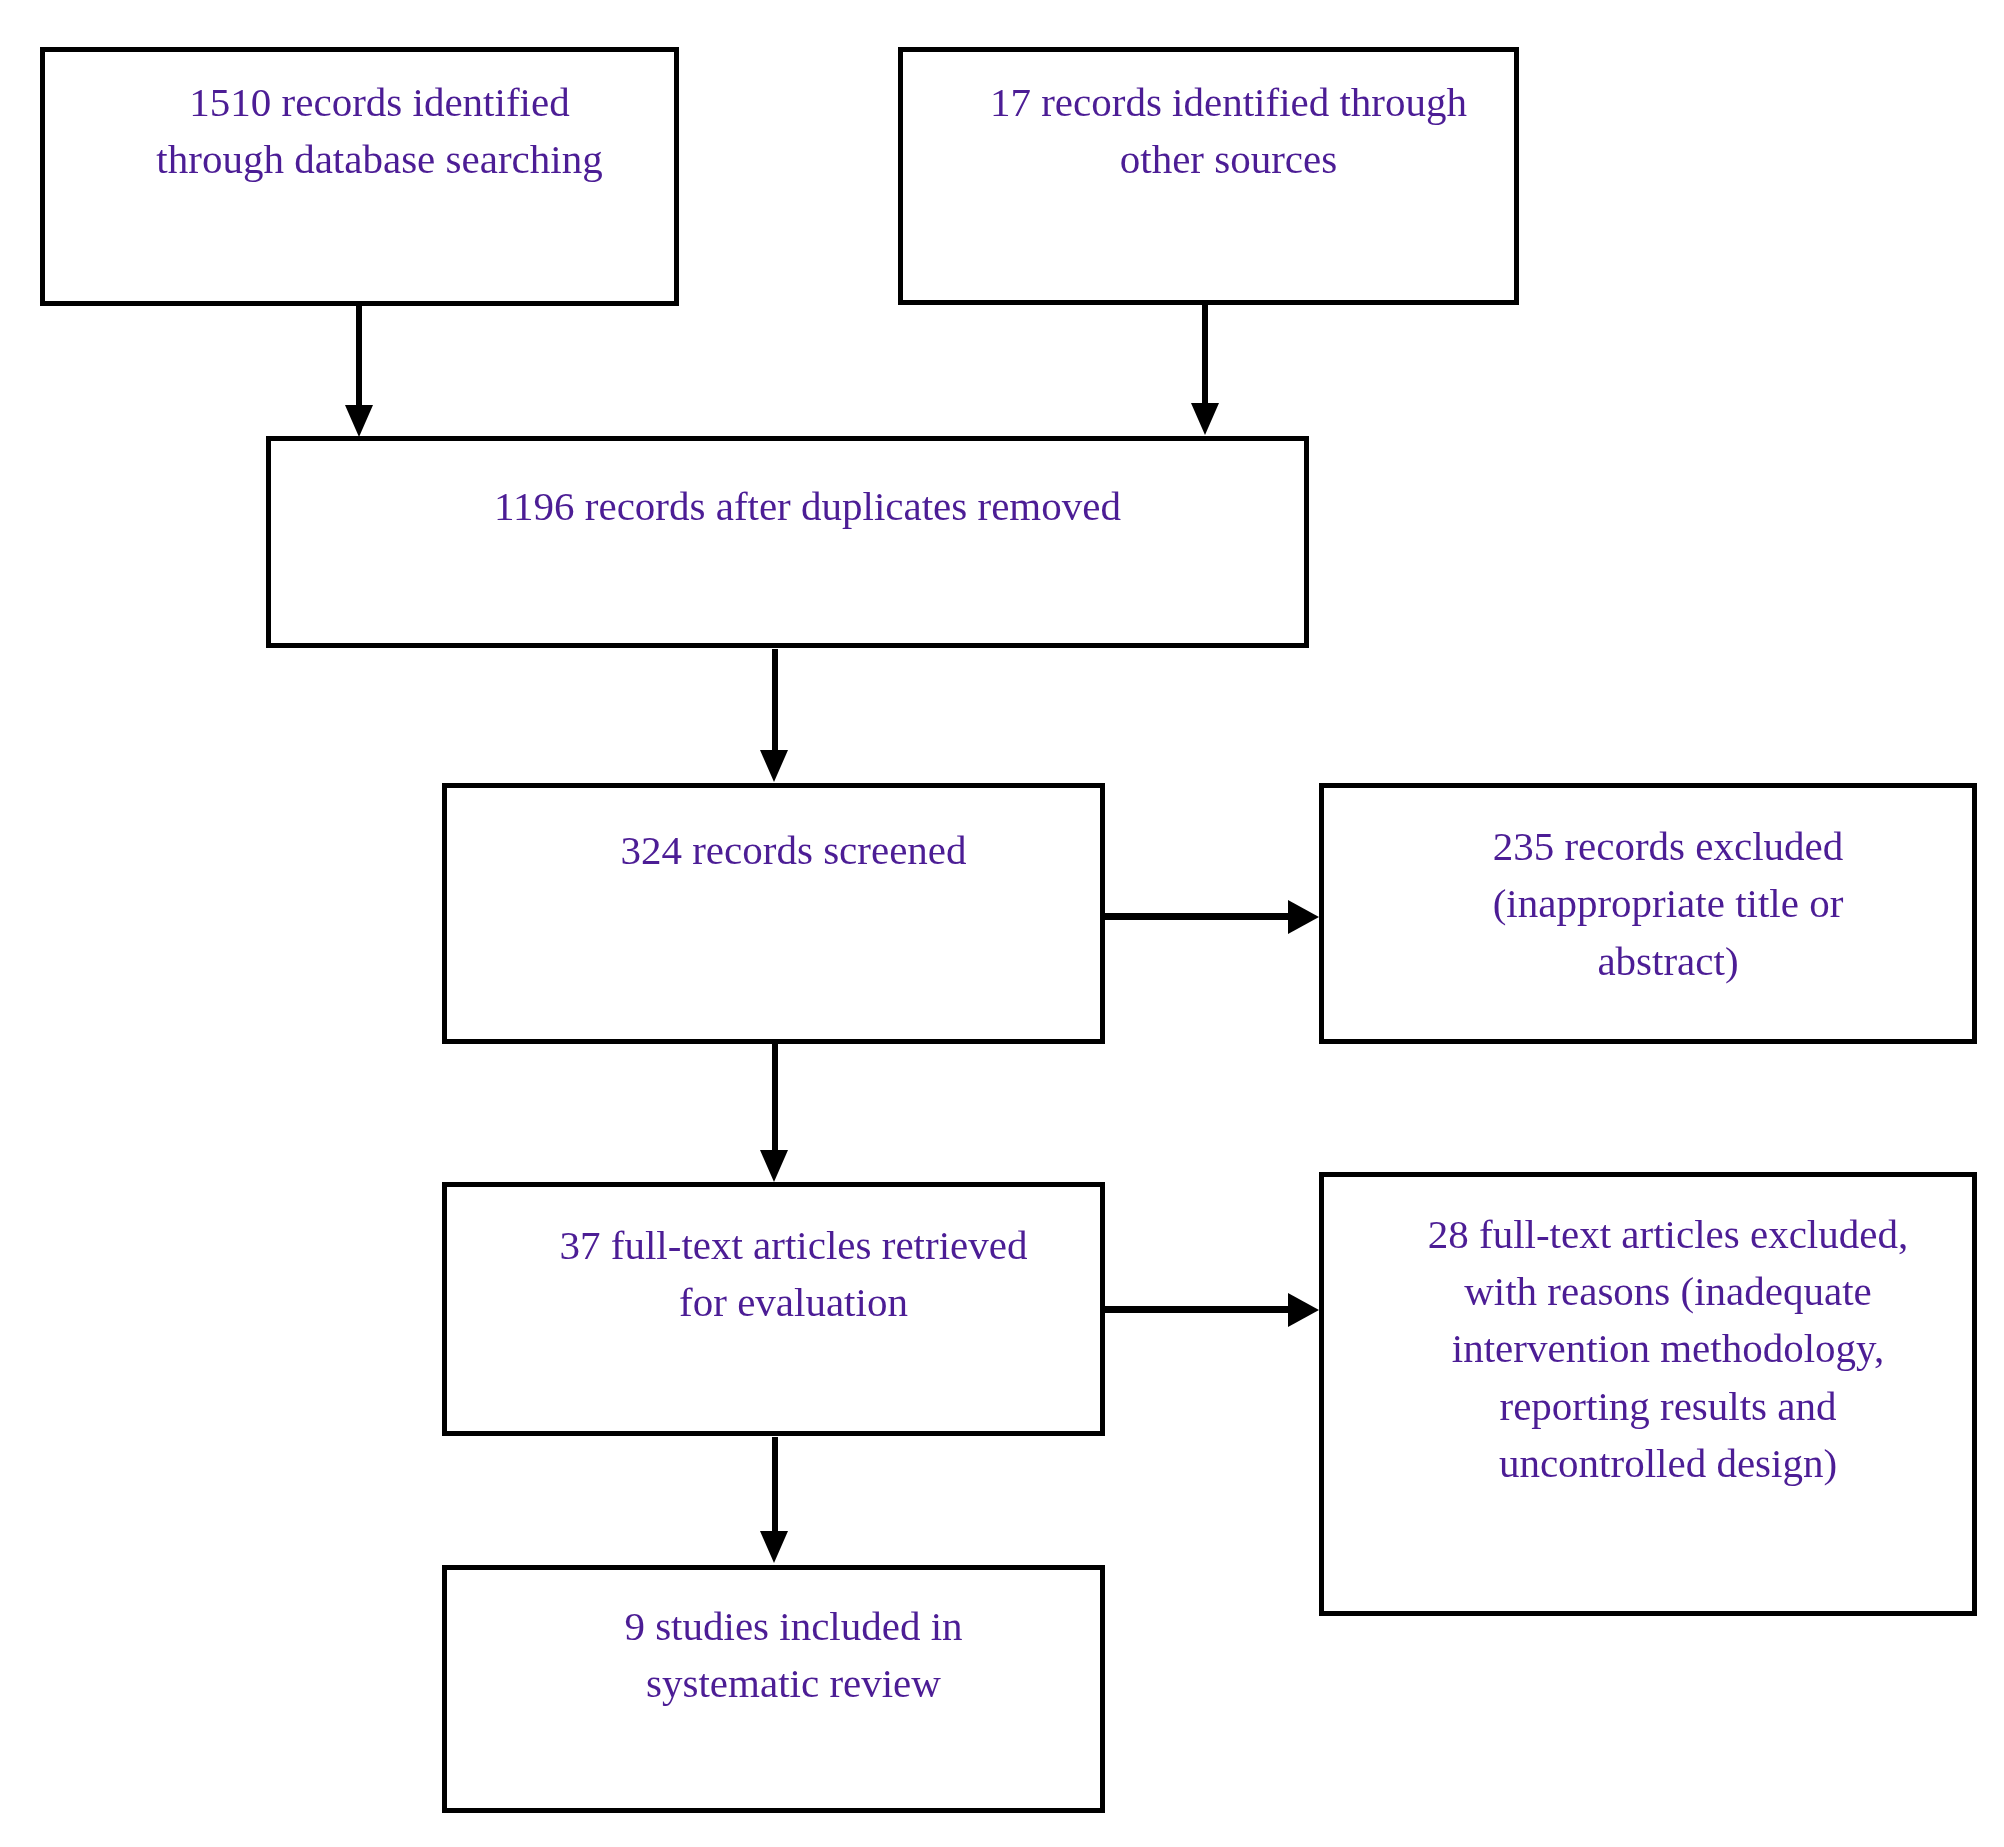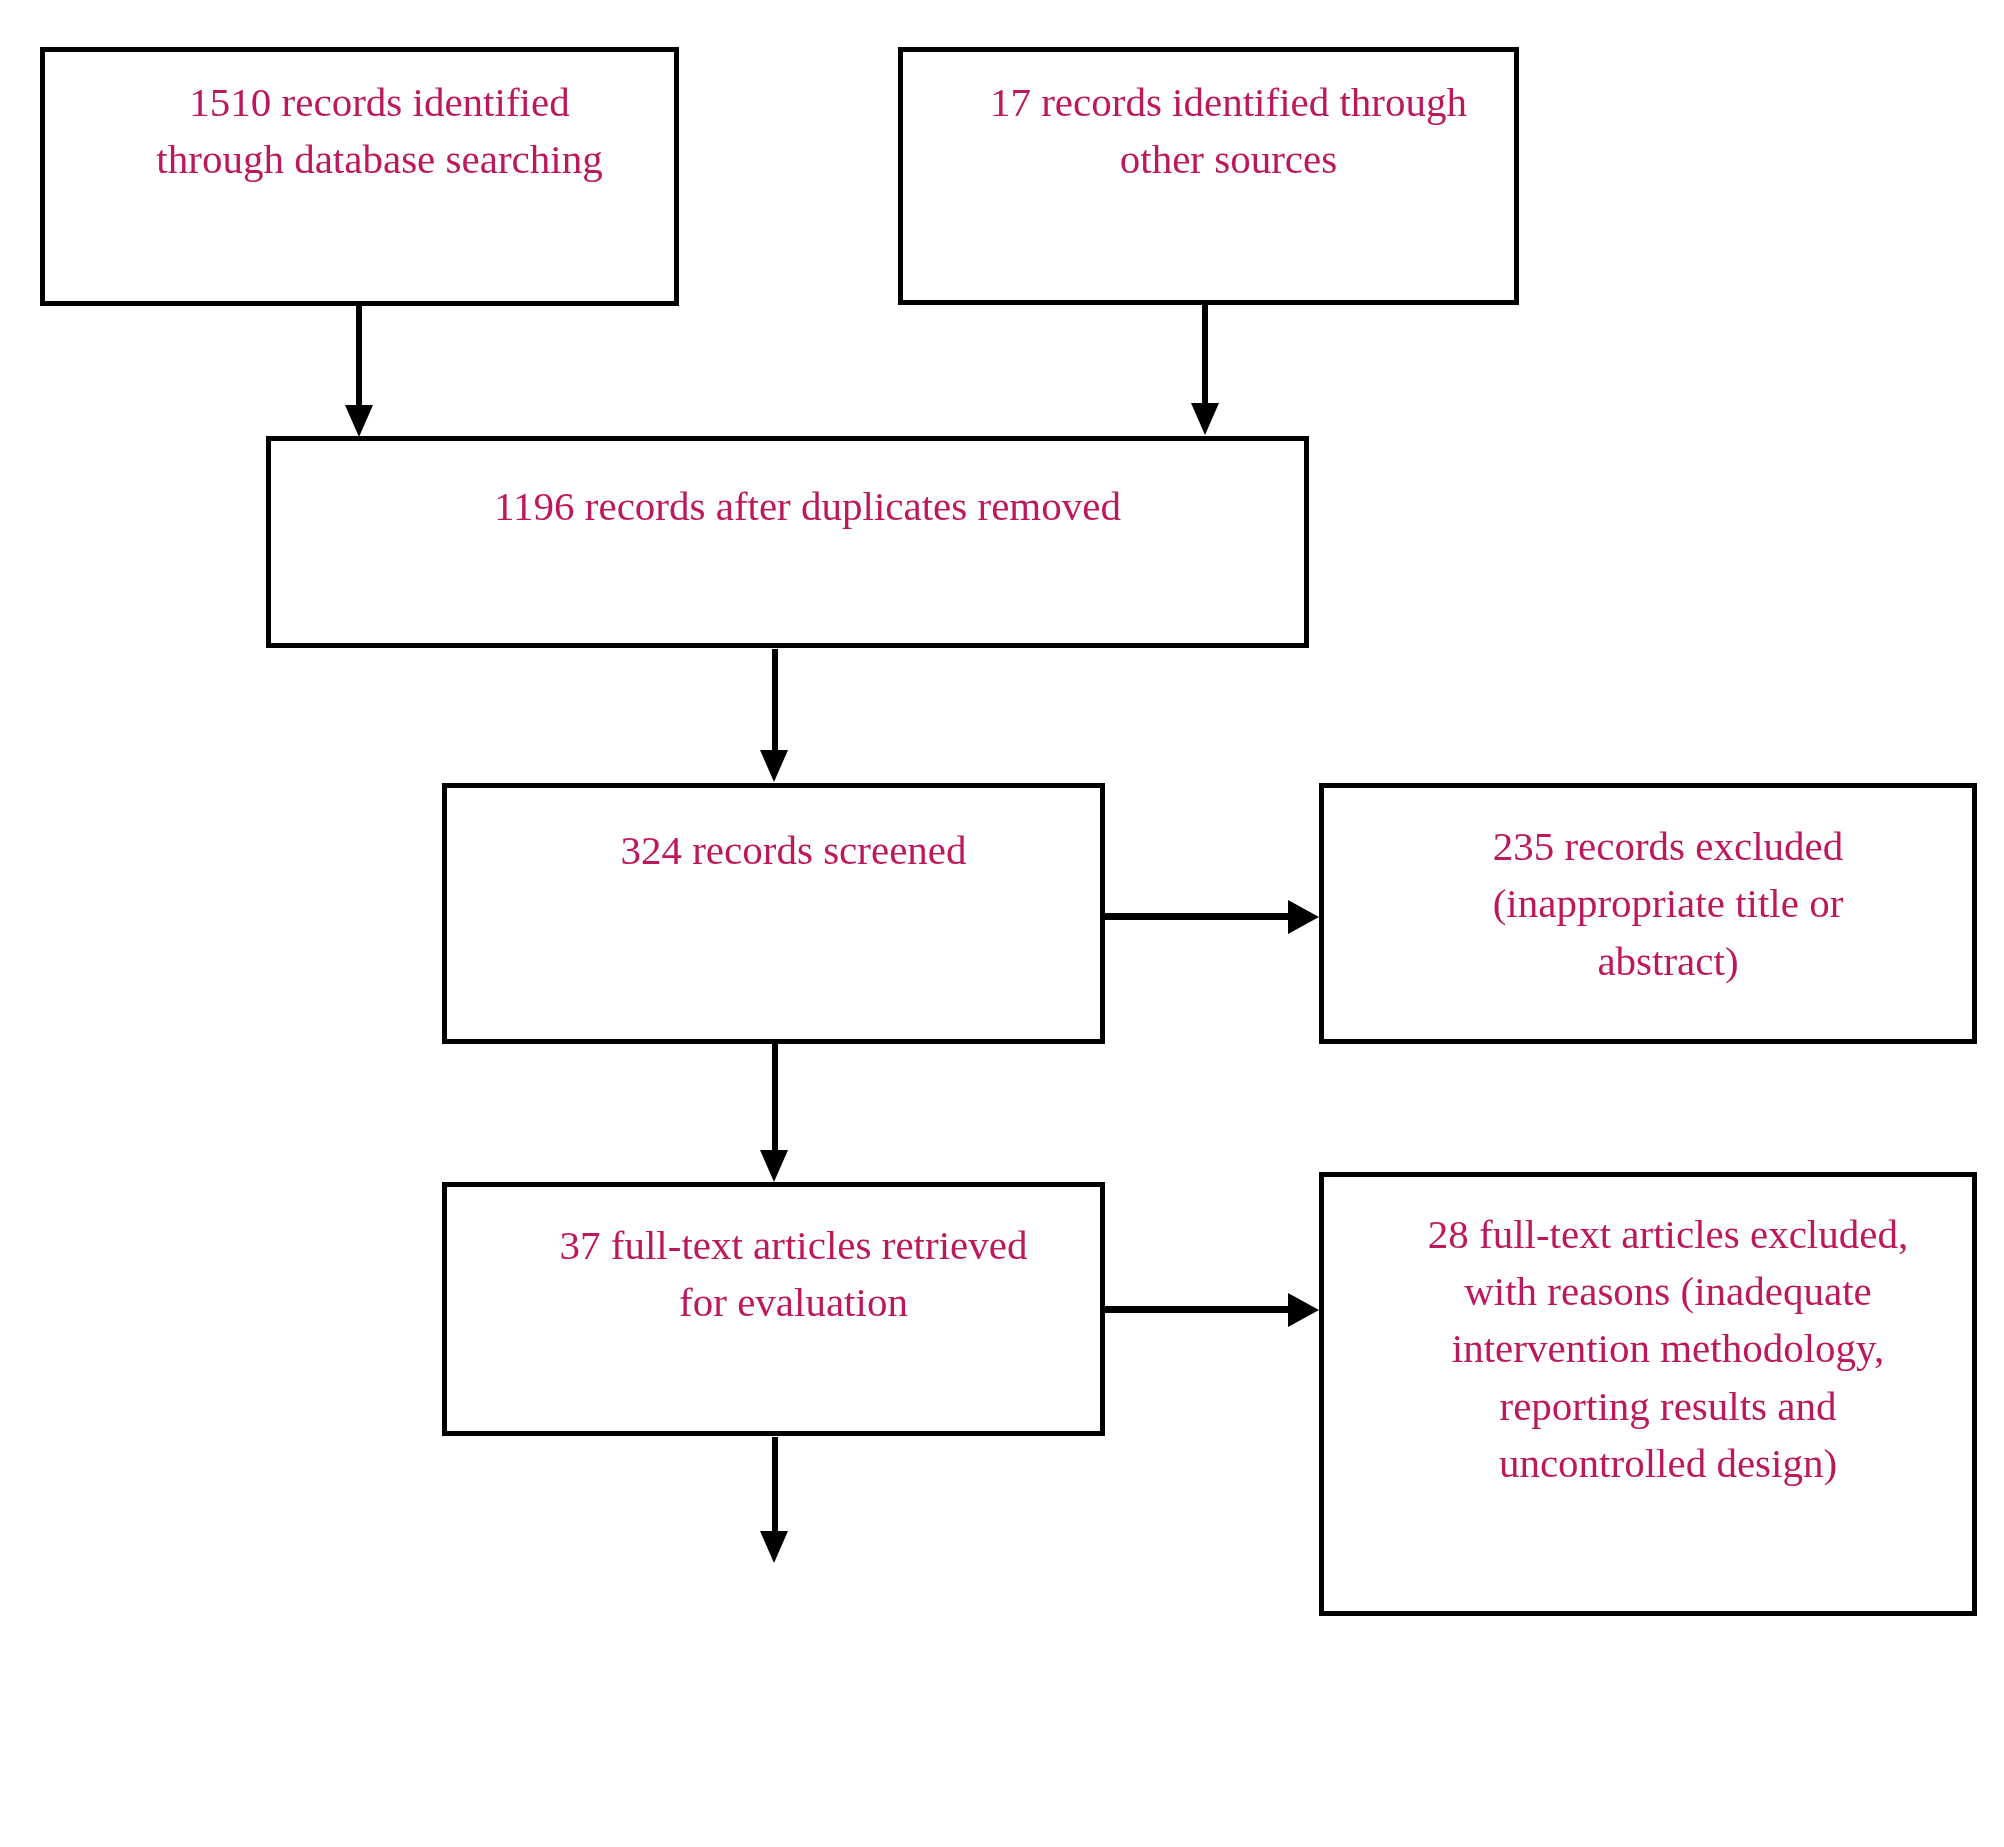--- a/index.html
+++ b/index.html
@@ -20,21 +20,21 @@
     box-sizing: border-box;
     border: 5.6px solid #000000;
     background: #ffffff;
     text-align: center;
   }
   .node .lbl {
     display: block;
     white-space: pre-line;
     font-size: 41px;
     line-height: 1.4;
-    color: #be185d;
+    color: #4c1d95;
     margin-left: 40px;
   }
   .vline {
     position: absolute;
     width: 5.6px;
     background: #000000;
   }
   .hline {
     position: absolute;
     height: 7.4px;
@@ -134,15 +134,19 @@
   <div>
     <div class="hline" style="left:1105px; top:1306px; width:183px;"></div>
     <div class="head-right" style="left:1288px; top:1293px;"></div>
   </div>
 
   <div>
     <div class="vline" style="left:772px; top:1437px; height:94px;"></div>
     <div class="head-down" style="left:760px; top:1531px;"></div>
   </div>
 
+  <div class="node" id="node-included">
+    <span class="lbl">9 studies included in
+systematic review</span>
+  </div>
 
 </div>
 
 
 </body></html>

